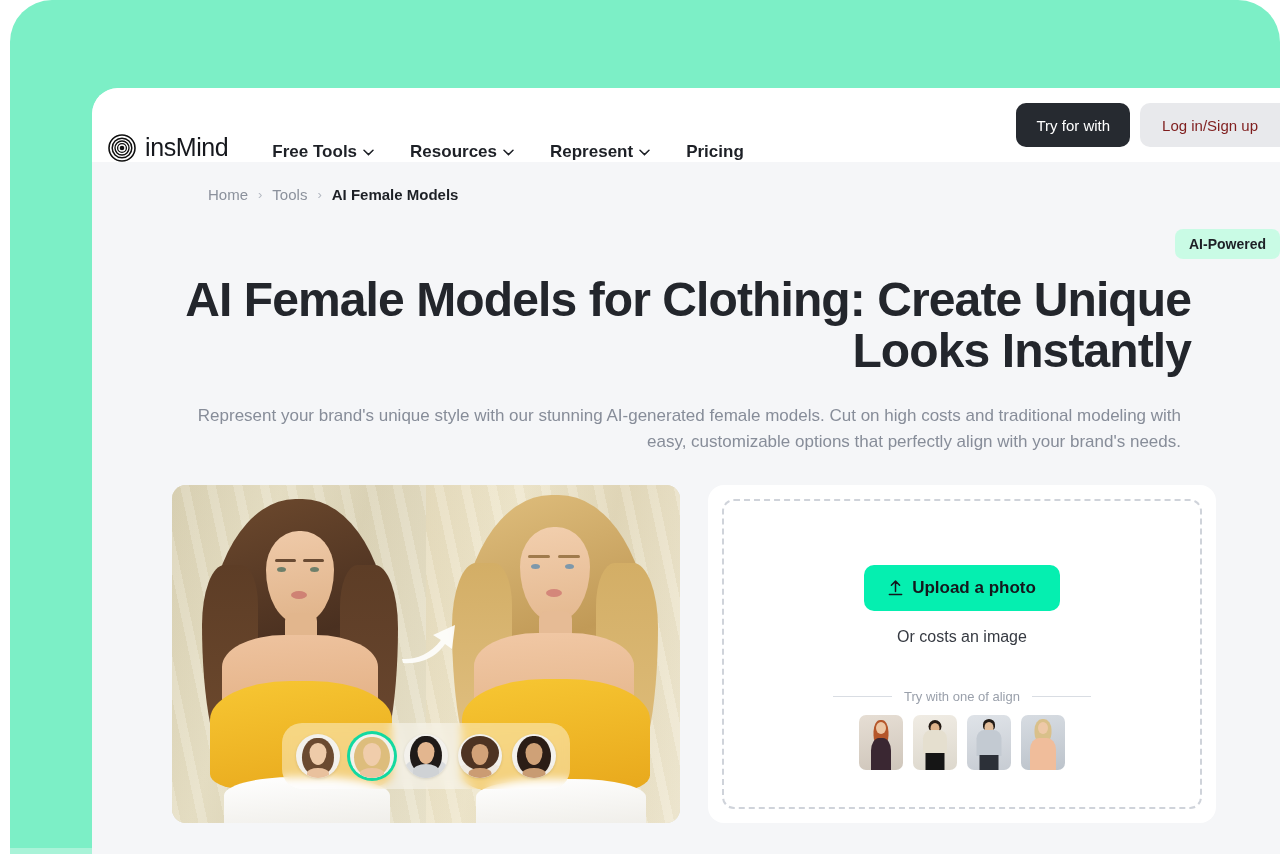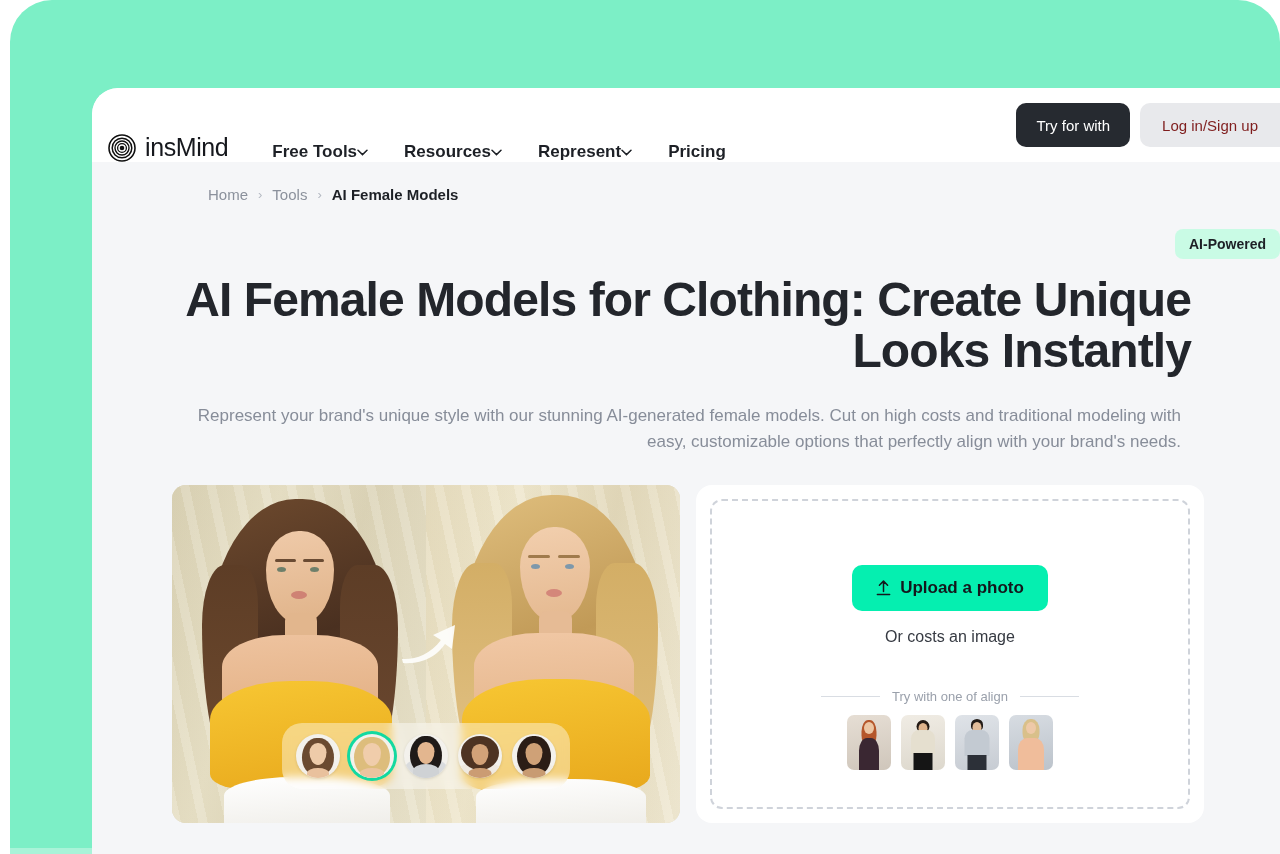--- a/index.html
+++ b/index.html
@@ -35,21 +35,21 @@
     display:flex; align-items:flex-end; padding:0 0 0 16px;
     position:relative;
     border-top-left-radius:26px;
   }
   #logo-block{ display:flex; align-items:center; gap:9px; margin-right:44px; }
   #logo-mark{ width:28px; height:28px; display:block; }
   #logo-text{ font-size:25px; font-weight:400; color:#16181d; letter-spacing:-0.4px; }
 
   #main-nav{ display:flex; align-items:center; gap:36px; }
   .nav-item{
-    display:flex; align-items:center; 
+    display:flex; align-items:center; gap:6px;
     font-size:17px; font-weight:700; color:#1d2026;
     cursor:pointer; white-space:nowrap;
   }
   .chev{ width:11px; height:7px; display:block; }
 
   #header-actions{
     position:absolute; right:0; top:50%; transform:translateY(-50%);
     display:flex; align-items:center; gap:10px;
   }
   #try-free-btn{
@@ -85,21 +85,21 @@
     font-size:48px; line-height:1.06; font-weight:700;
     color:#23262c; letter-spacing:-0.9px;
   }
   #hero-sub{
     margin:26px auto 0; max-width:990px;
     font-size:17px; line-height:1.55; color:#878d99;
   }
 
   
   #panels{
-    display:flex; gap:16px; padding:30px 0 0 80px;
+    display:flex; gap:28px; padding:30px 0 0 80px;
   }
 
   
   #showcase{
     position:relative; width:508px; height:338px;
     border-radius:14px; overflow:hidden; flex:none;
     background:#ddd6bd;
   }
   .model-half{ position:absolute; top:0; height:100%; width:50%; overflow:hidden; }
   .model-half.left{ left:0; }

